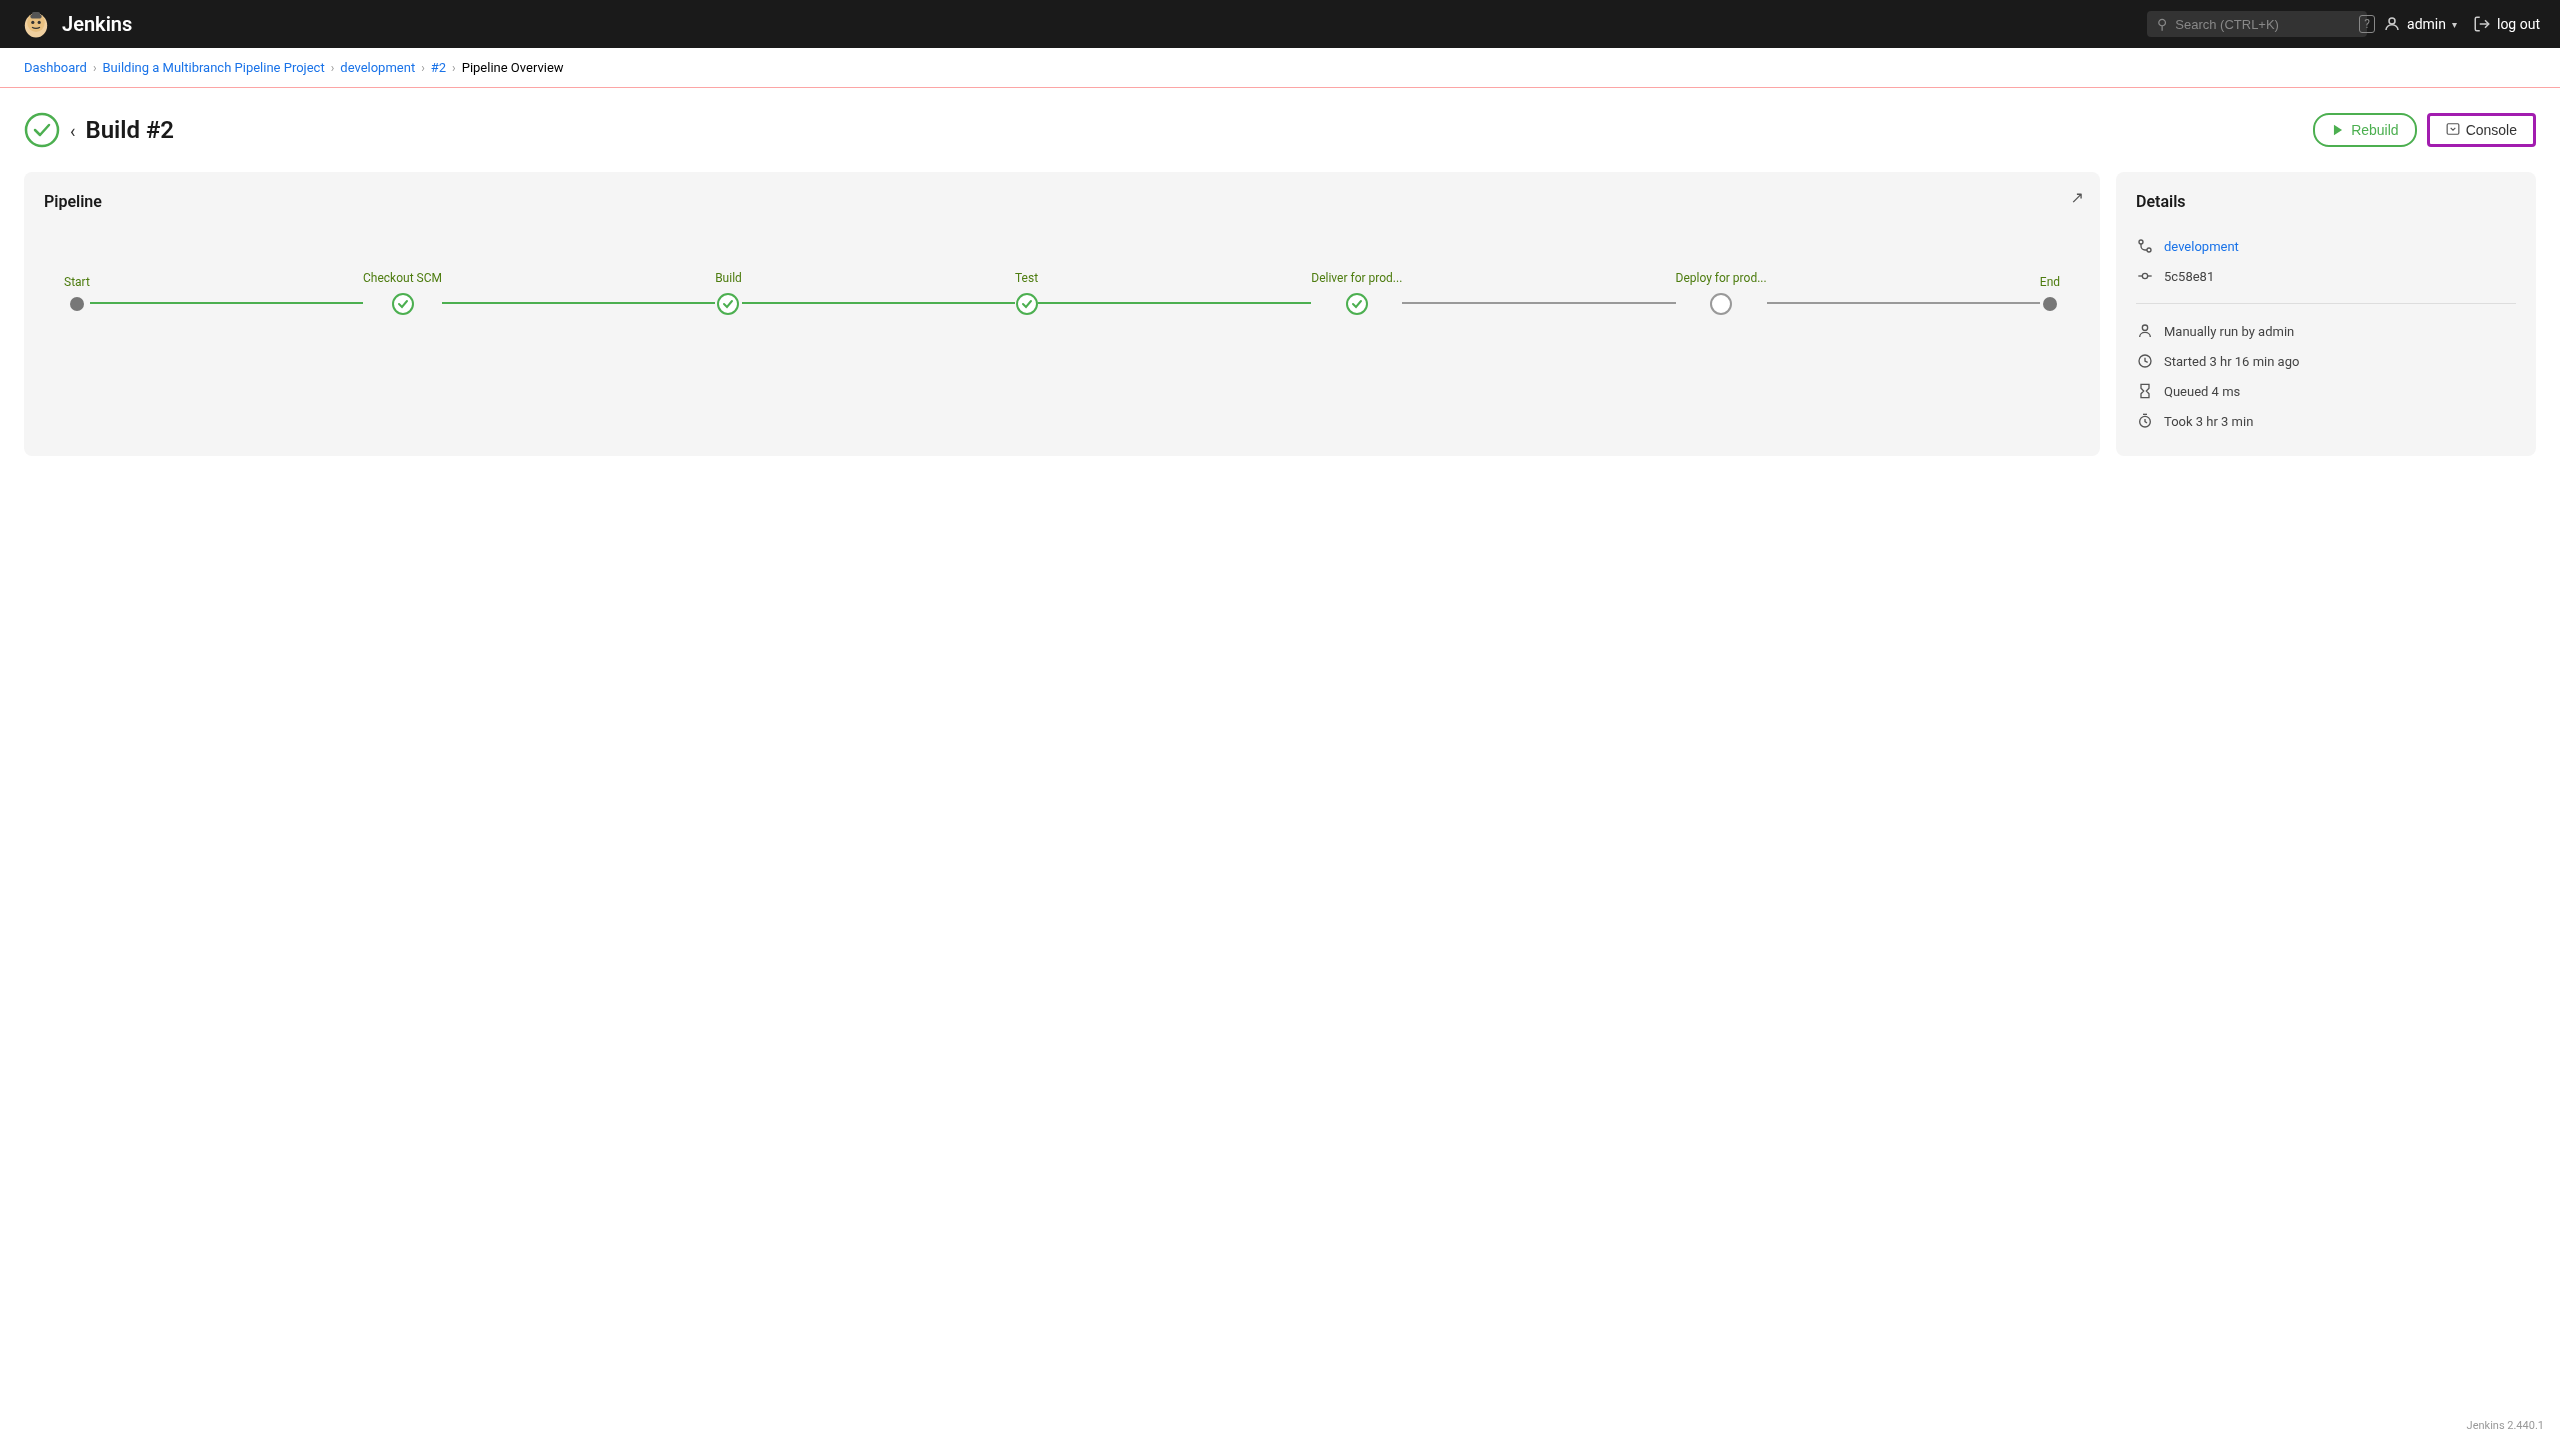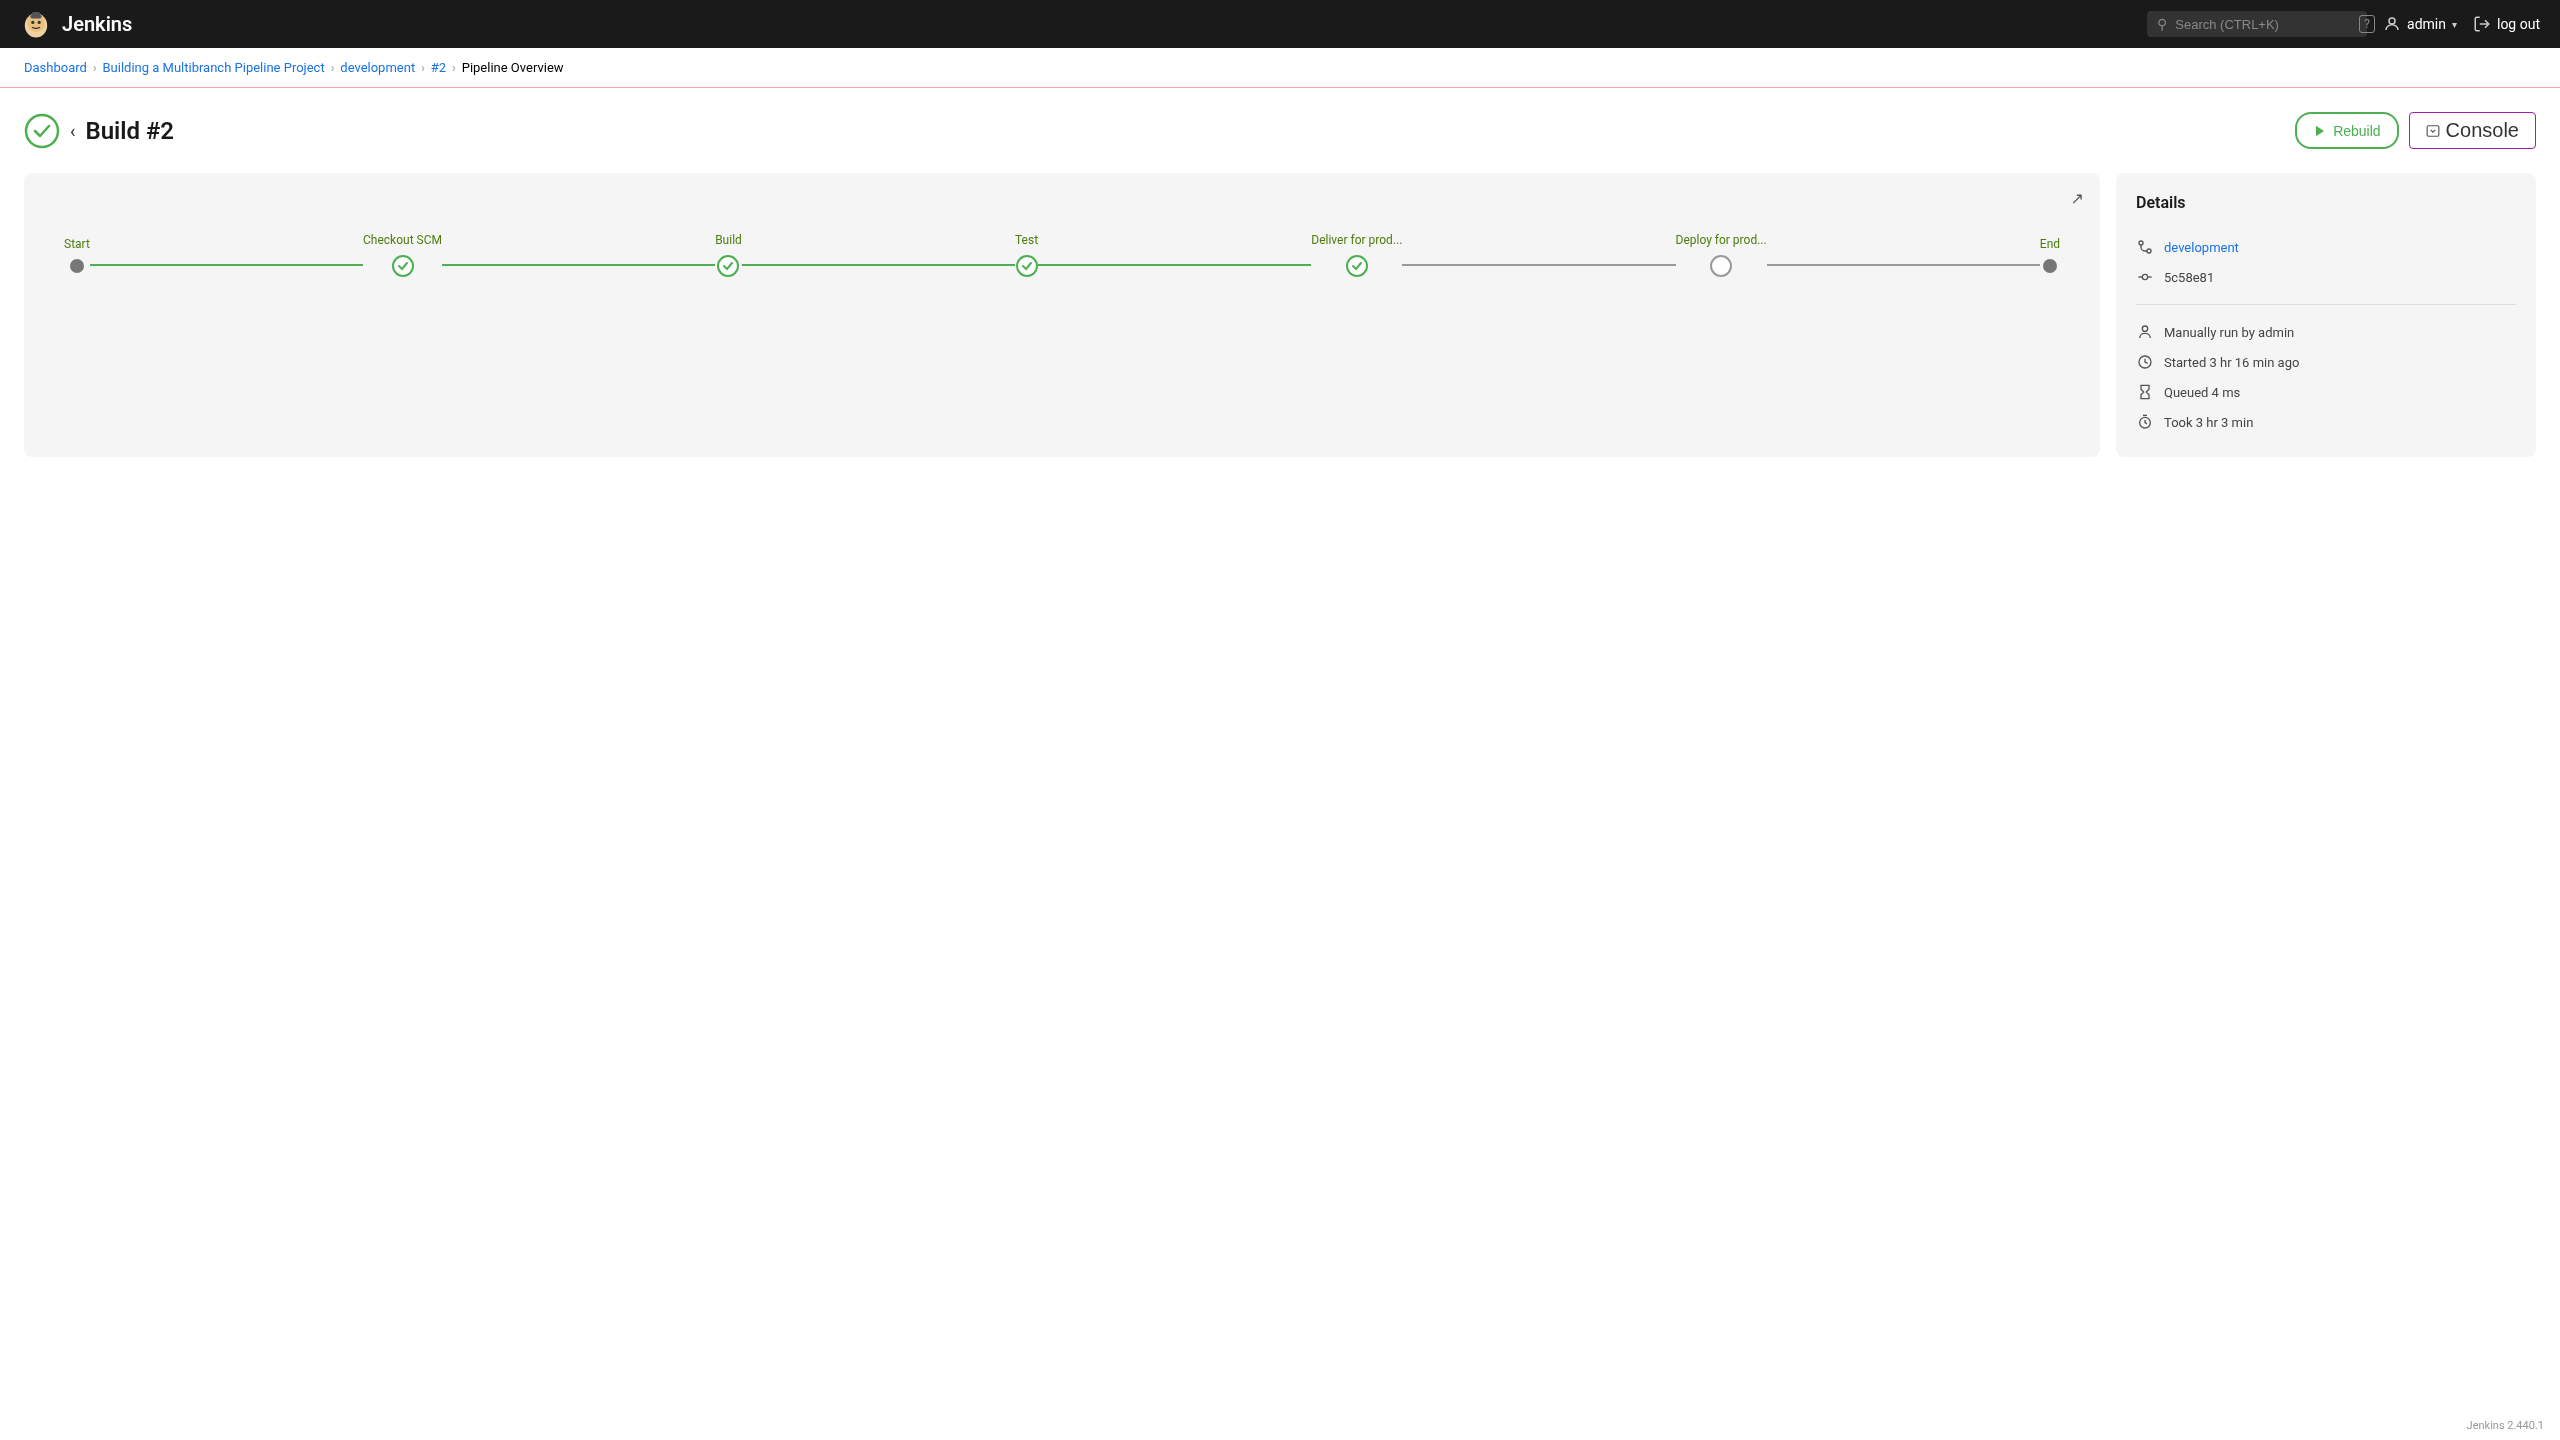--- a/index.html
+++ b/index.html
@@ -123,29 +123,29 @@
       color: #4caf50;
       background: transparent;
       padding: 6px 16px;
       border-radius: 16px;
       cursor: pointer;
       font-size: 14px;
       font-weight: 500;
     }
     .btn-console {
       display: flex;
-      align-items: center;
+      align-items: flex-start;
       gap: 6px;
-      border: 1px solid #a21caf;
+      border: 3px solid #a21caf;
       color: #333;
       background: transparent;
       padding: 6px 16px;
       border-radius: 4px;
       cursor: pointer;
-      font-size: 20px;
+      font-size: 14px;
     }
 
     
     .panels {
       display: flex;
       gap: 16px;
     }
     .panel-pipeline {
       flex: 1;
       background: #f5f5f5;
@@ -347,20 +347,21 @@
           <polyline points="8,10 12,14 16,10" stroke="#555" stroke-width="2" fill="none"></polyline>
         </svg>
         <span>Console</span>
       </button>
     </div>
   </div>
 
   <div class="panels">
 
     <div class="panel-pipeline">
+      <div class="panel-title">Pipeline</div>
       <span class="expand-icon">↗</span>
 
       <div class="pipeline-viz">
 
         <div class="pipeline-stage">
           <div class="stage-label">Start</div>
           <div class="stage-node dot"></div>
         </div>
 
         <div class="pipeline-line success"></div>

